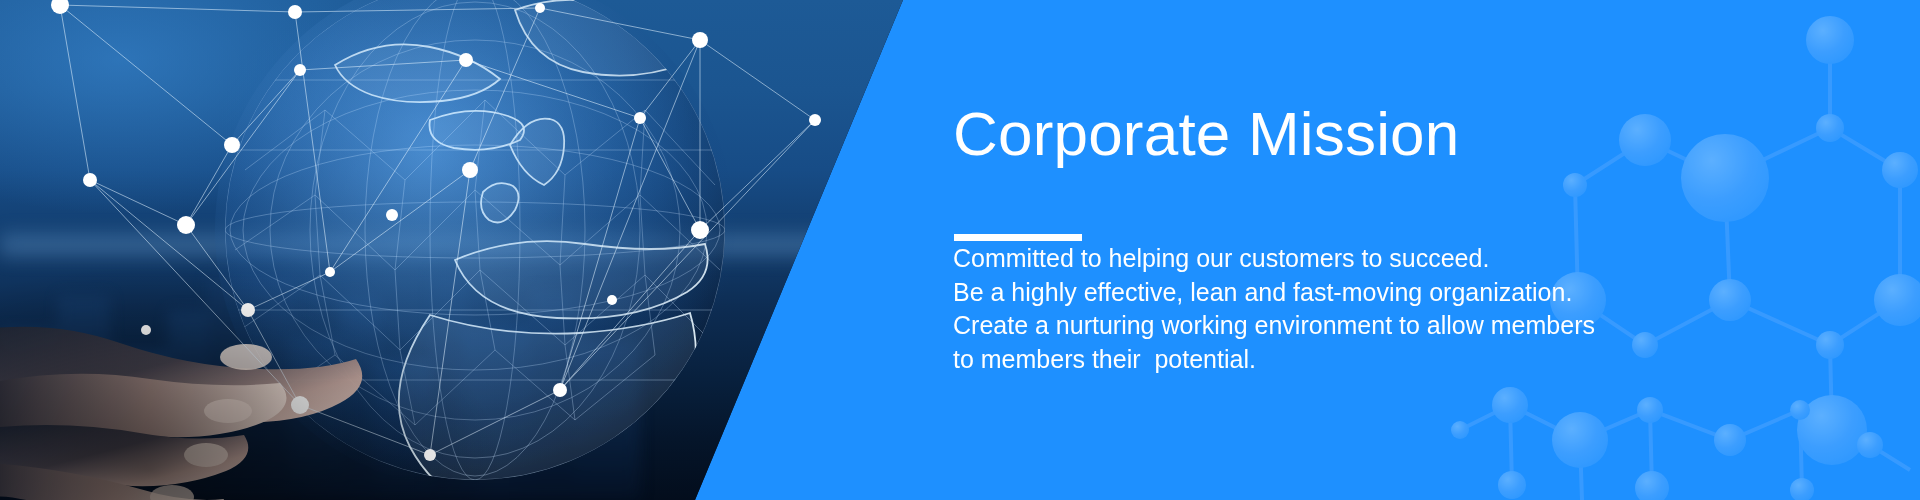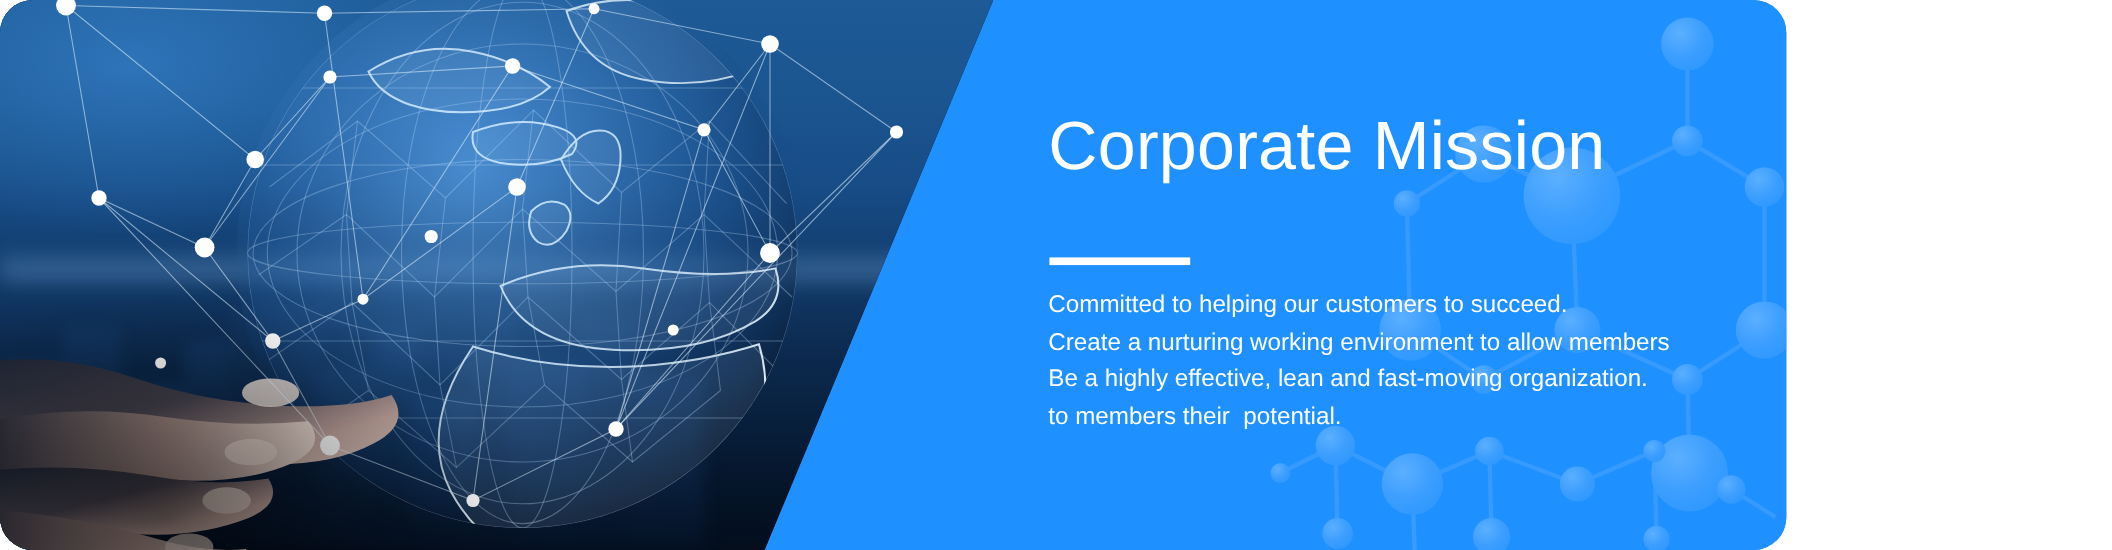--- a/index.html
+++ b/index.html
@@ -1,24 +1,23 @@
 <!DOCTYPE html>
 <html><head>
 <meta charset="utf-8">
 <style>
   * { margin:0; padding:0; box-sizing:border-box; }
   html,body { background:#fff; }
 
   .banner{
     position:relative;
-    width:1624px; height:500px;
+    width:1920px; height:500px;
     overflow:hidden;
     font-family:"Liberation Sans", sans-serif;
     background:#1E90FF;
-    border-radius:30px;
   }
 
   
   .blue-field{
     position:absolute; inset:0;
     background:#1E90FF;
   }
 
   
   .molecules{
@@ -106,22 +105,22 @@
   .title{
     position:absolute; top:100px; left:0;
     font-size:62px; font-weight:400; letter-spacing:.2px;
     color:#ffffff; line-height:1.1; white-space:nowrap;
   }
   .divider{
     position:absolute; top:234px; left:1px;
     width:128px; height:7px; background:#ffffff;
   }
   .body-copy{
-    position:absolute; top:260px; left:0;
-    font-size:22px; line-height:33.5px; color:#ffffff; font-weight:400;
+    position:absolute; top:242px; left:0;
+    font-size:25px; line-height:33.5px; color:#ffffff; font-weight:400;
   }
   .body-copy p{ white-space:pre; }
 </style>
 </head>
 <body>
 
 <div class="banner">
 
   <div class="blue-field"></div>
 
@@ -305,19 +304,19 @@
     </svg>
 
     <div class="vignette"></div>
   </div>
 
   <div class="content">
     <h1 class="title">Corporate Mission</h1>
     <div class="divider"></div>
     <div class="body-copy">
       <p>Committed to helping our customers to succeed.</p>
+      <p>Be a highly effective, lean and fast-moving organization.</p>
       <p>Create a nurturing working environment to allow members</p>
-      <p>Be a highly effective, lean and fast-moving organization.</p>
       <p>to members their  potential.</p>
     </div>
   </div>
 
 </div>
 
 </body></html>

